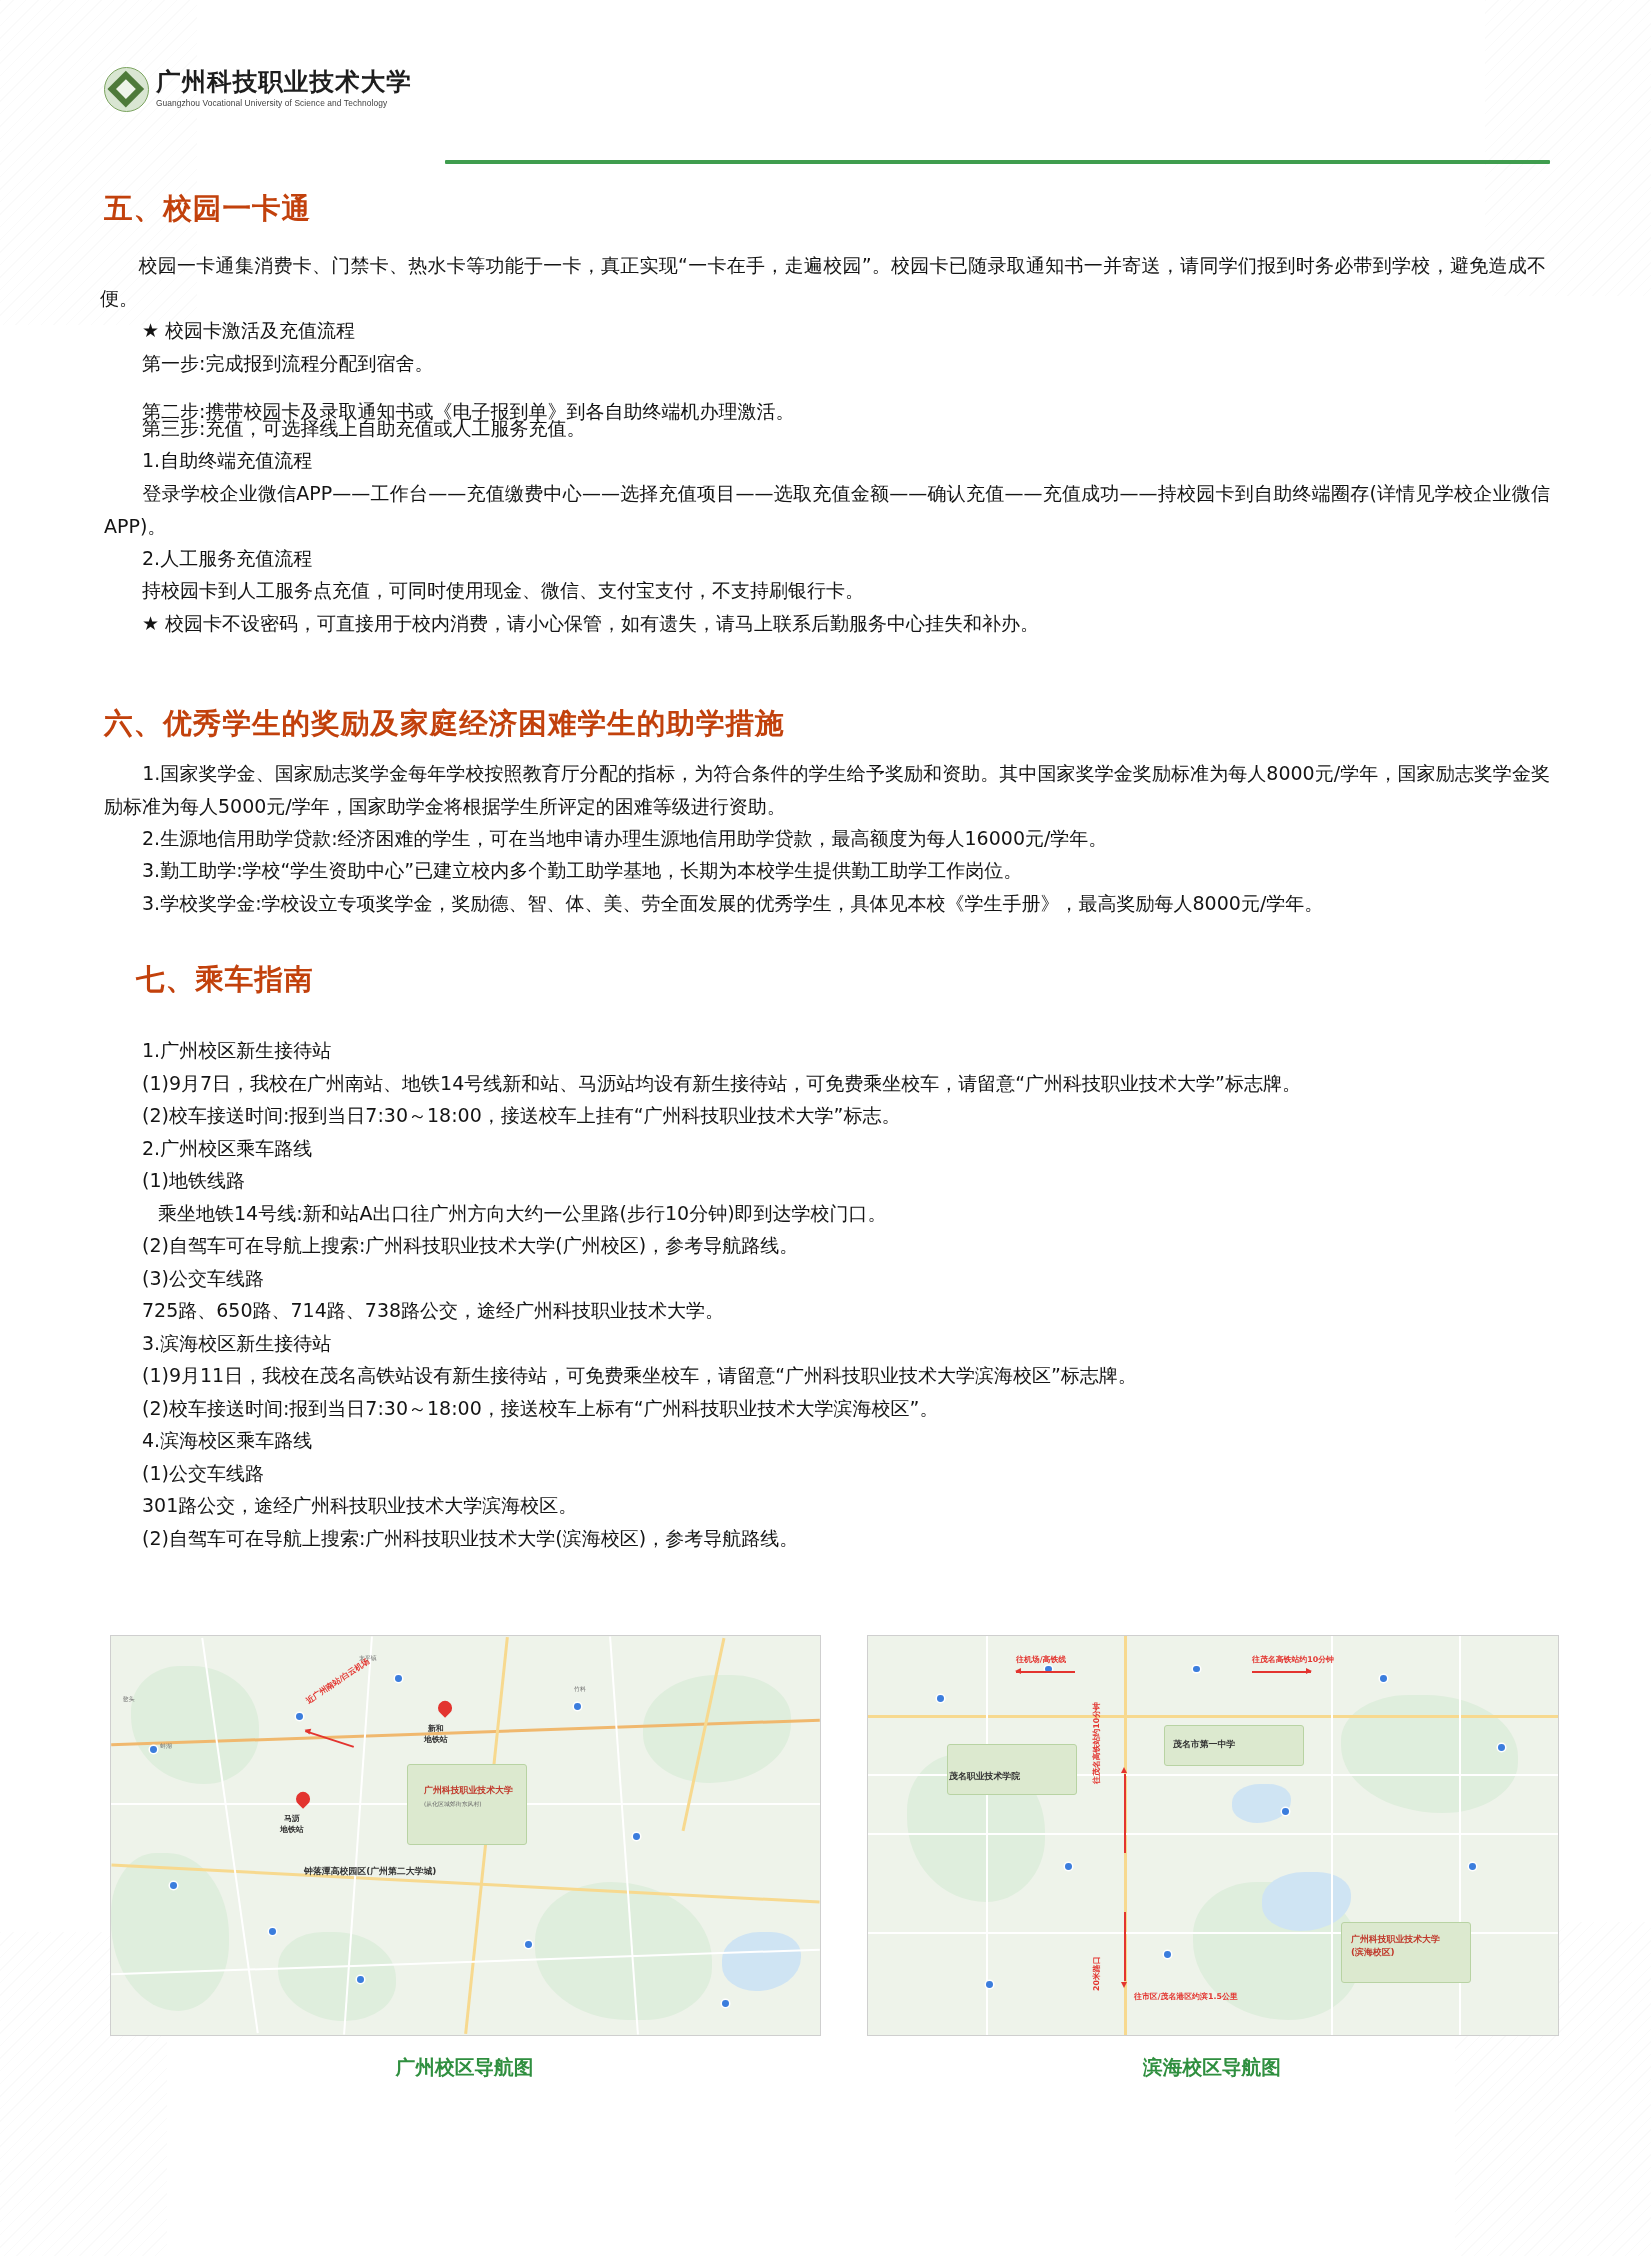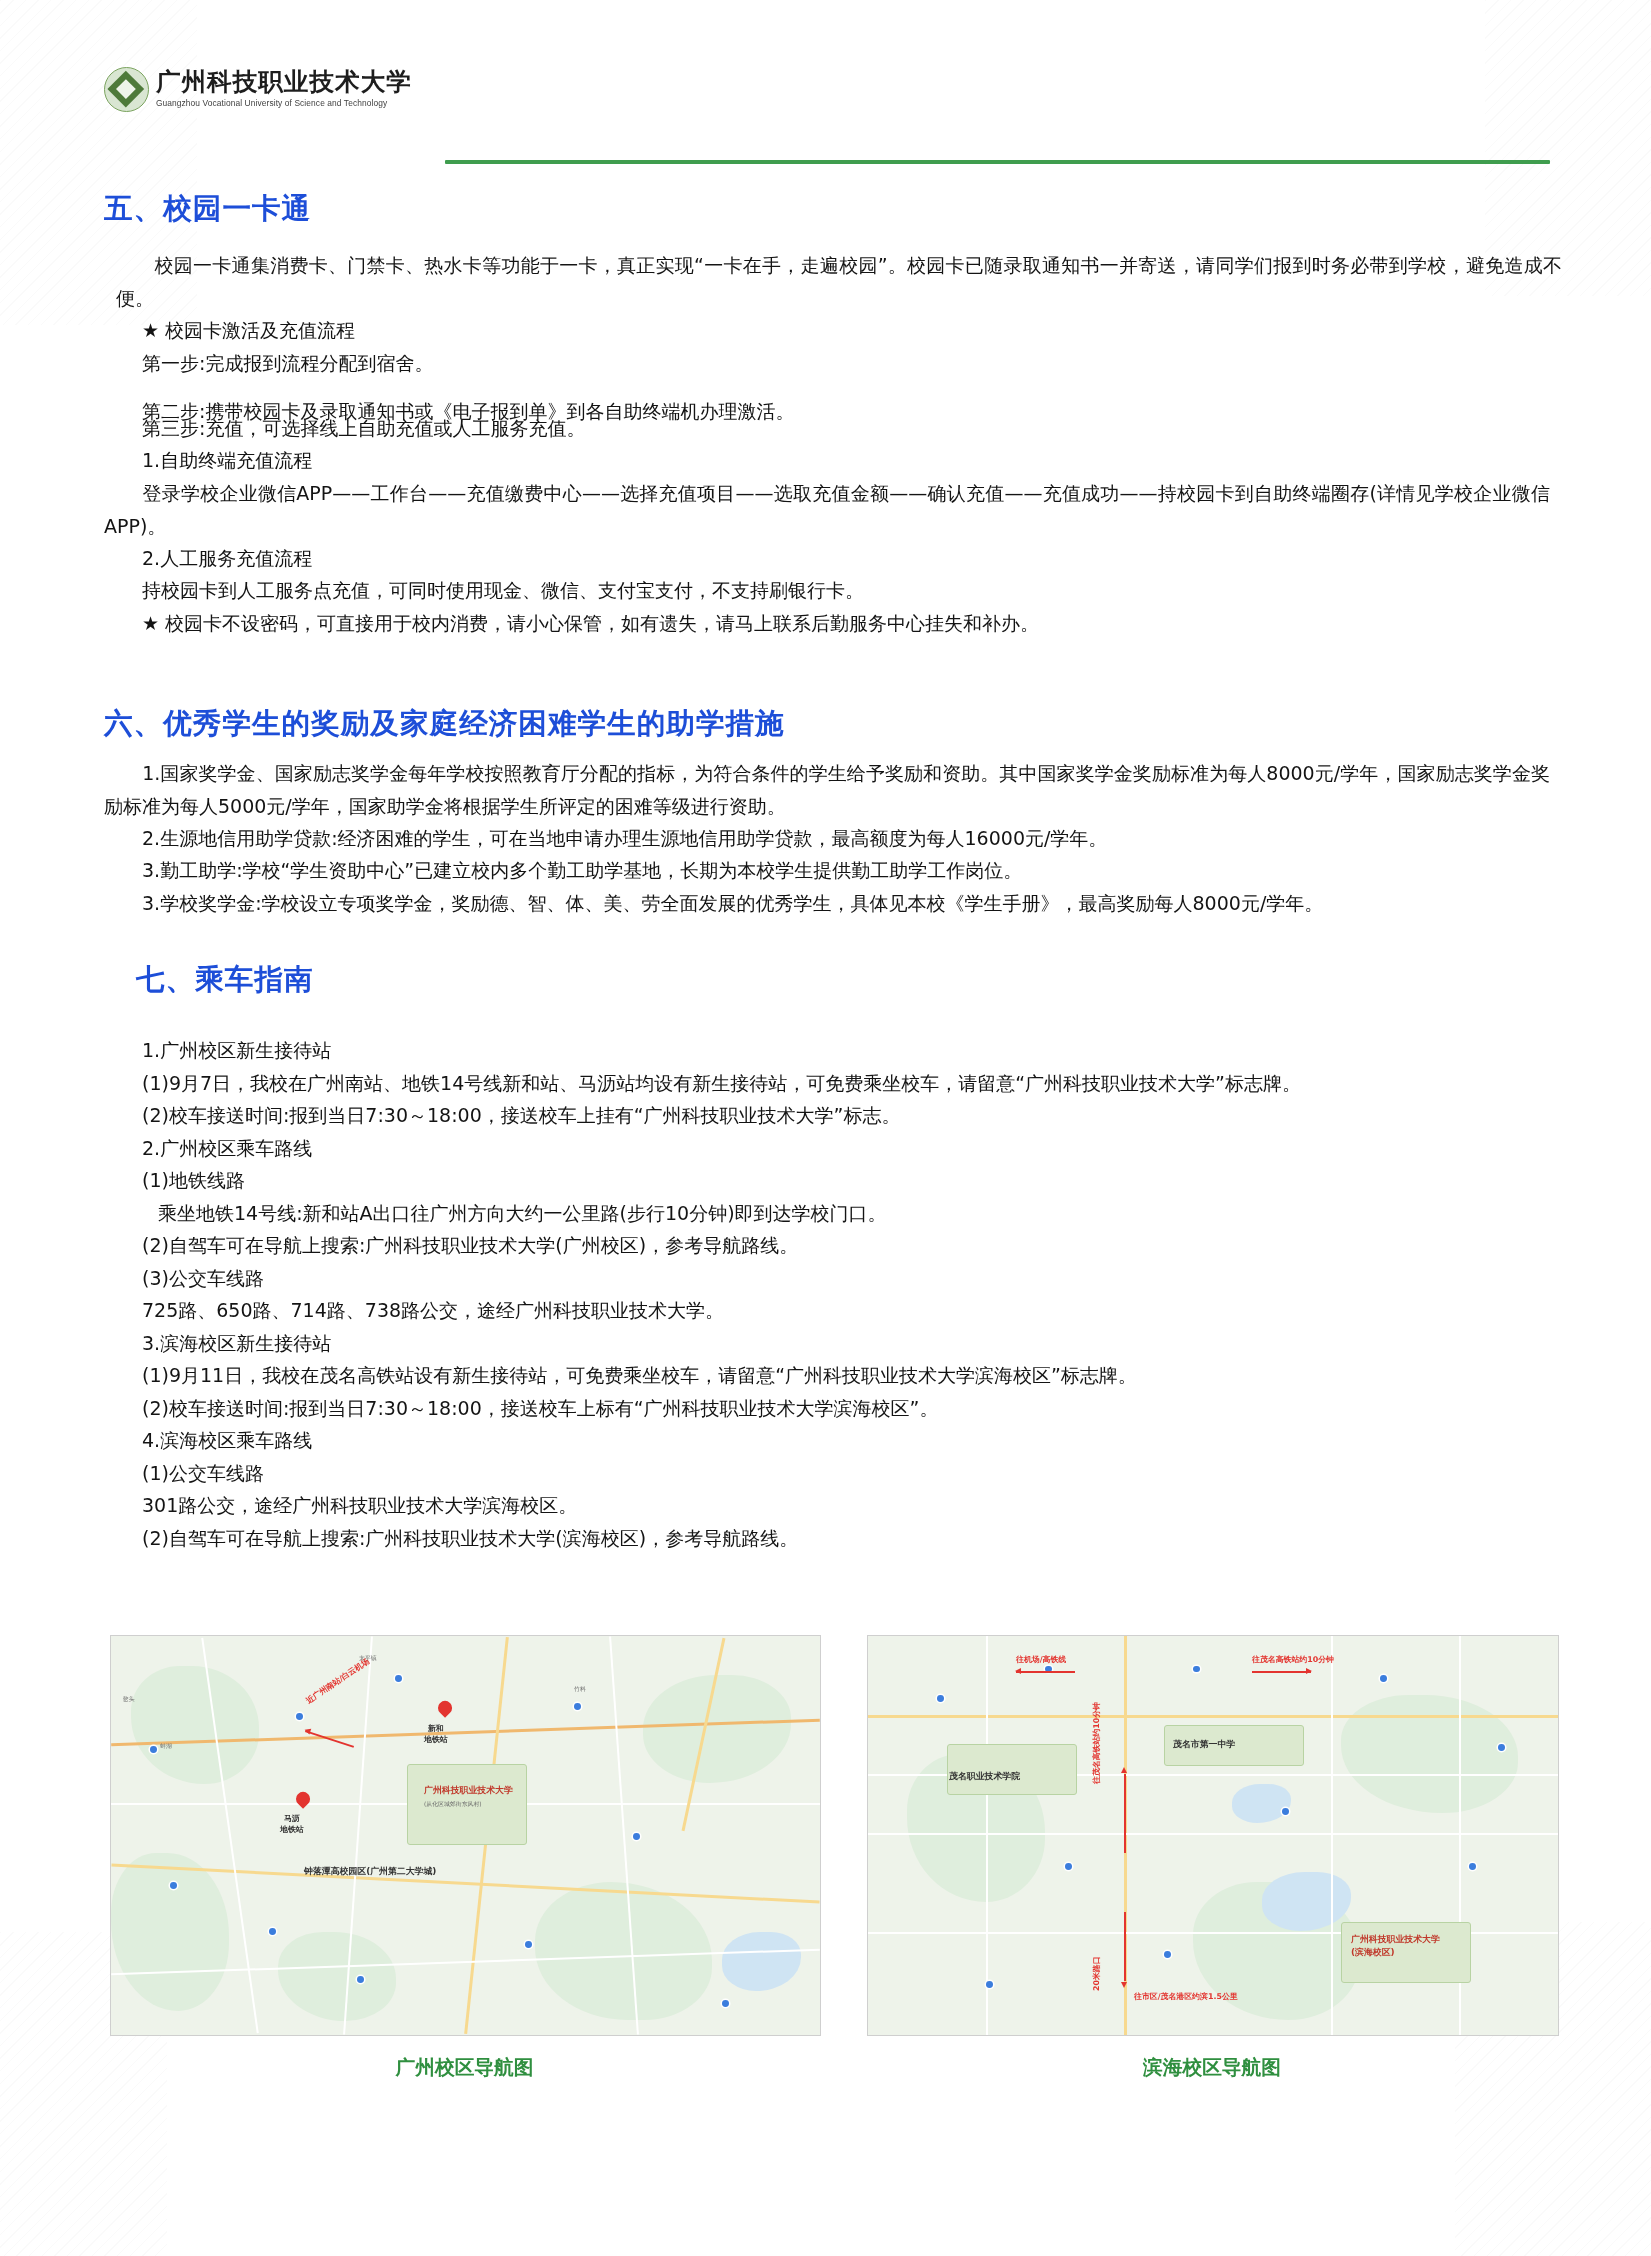--- a/index.html
+++ b/index.html
@@ -98,21 +98,21 @@
     height: 3.9px;
     background: #3f9d4e;
     border-radius: 1px;
   }
 
   
   .sec-title {
     position: absolute;
     font-size: 28.6px;
     font-weight: bold;
-    color: #1d4ed8;
+    color: #c2410c;
     letter-spacing: 1px;
     font-family: "DejaVu Sans", "Liberation Sans", sans-serif;
     white-space: nowrap;
   }
   
   .para {
     position: absolute;
     font-size: 19px;
     color: #141414;
     line-height: 32.5px;
@@ -239,21 +239,21 @@
       <div>
         <div class="logo-text-cn">广州科技职业技术大学</div>
         <div class="logo-text-en">Guangzhou Vocational University of Science and Technology</div>
       </div>
     </div>
     <div class="header-rule-green"></div>
   </div>
 
   <div class="sec-title" style="left:104px; top:189px;">五、校园一卡通</div>
 
-  <div class="para block" style="left:116px; top:249px; width:1446px;">　　校园一卡通集消费卡、门禁卡、热水卡等功能于一卡，真正实现“一卡在手，走遍校园”。校园卡已随录取通知书一并寄送，请同学们报到时务必带到学校，避免造成不便。</div>
+  <div class="para block" style="left:100px; top:249px; width:1446px;">　　校园一卡通集消费卡、门禁卡、热水卡等功能于一卡，真正实现“一卡在手，走遍校园”。校园卡已随录取通知书一并寄送，请同学们报到时务必带到学校，避免造成不便。</div>
   <div class="para" style="left:104px; top:314px;">　　★ 校园卡激活及充值流程</div>
   <div class="para" style="left:104px; top:347px;">　　第一步:完成报到流程分配到宿舍。</div>
   <div class="para" style="left:104px; top:379px;margin-top:16px;">　　第二步:携带校园卡及录取通知书或《电子报到单》到各自助终端机办理激活。</div>
   <div class="para" style="left:104px; top:412px;">　　第三步:充值，可选择线上自助充值或人工服务充值。</div>
   <div class="para" style="left:104px; top:444px;">　　1.自助终端充值流程</div>
   <div class="para block" style="left:104px; top:477px; width:1446px;">　　登录学校企业微信APP——工作台——充值缴费中心——选择充值项目——选取充值金额——确认充值——充值成功——持校园卡到自助终端圈存(详情见学校企业微信APP)。</div>
   <div class="para" style="left:104px; top:542px;">　　2.人工服务充值流程</div>
   <div class="para" style="left:104px; top:574px;">　　持校园卡到人工服务点充值，可同时使用现金、微信、支付宝支付，不支持刷银行卡。</div>
   <div class="para" style="left:104px; top:607px;">　　★ 校园卡不设密码，可直接用于校内消费，请小心保管，如有遗失，请马上联系后勤服务中心挂失和补办。</div>
 

